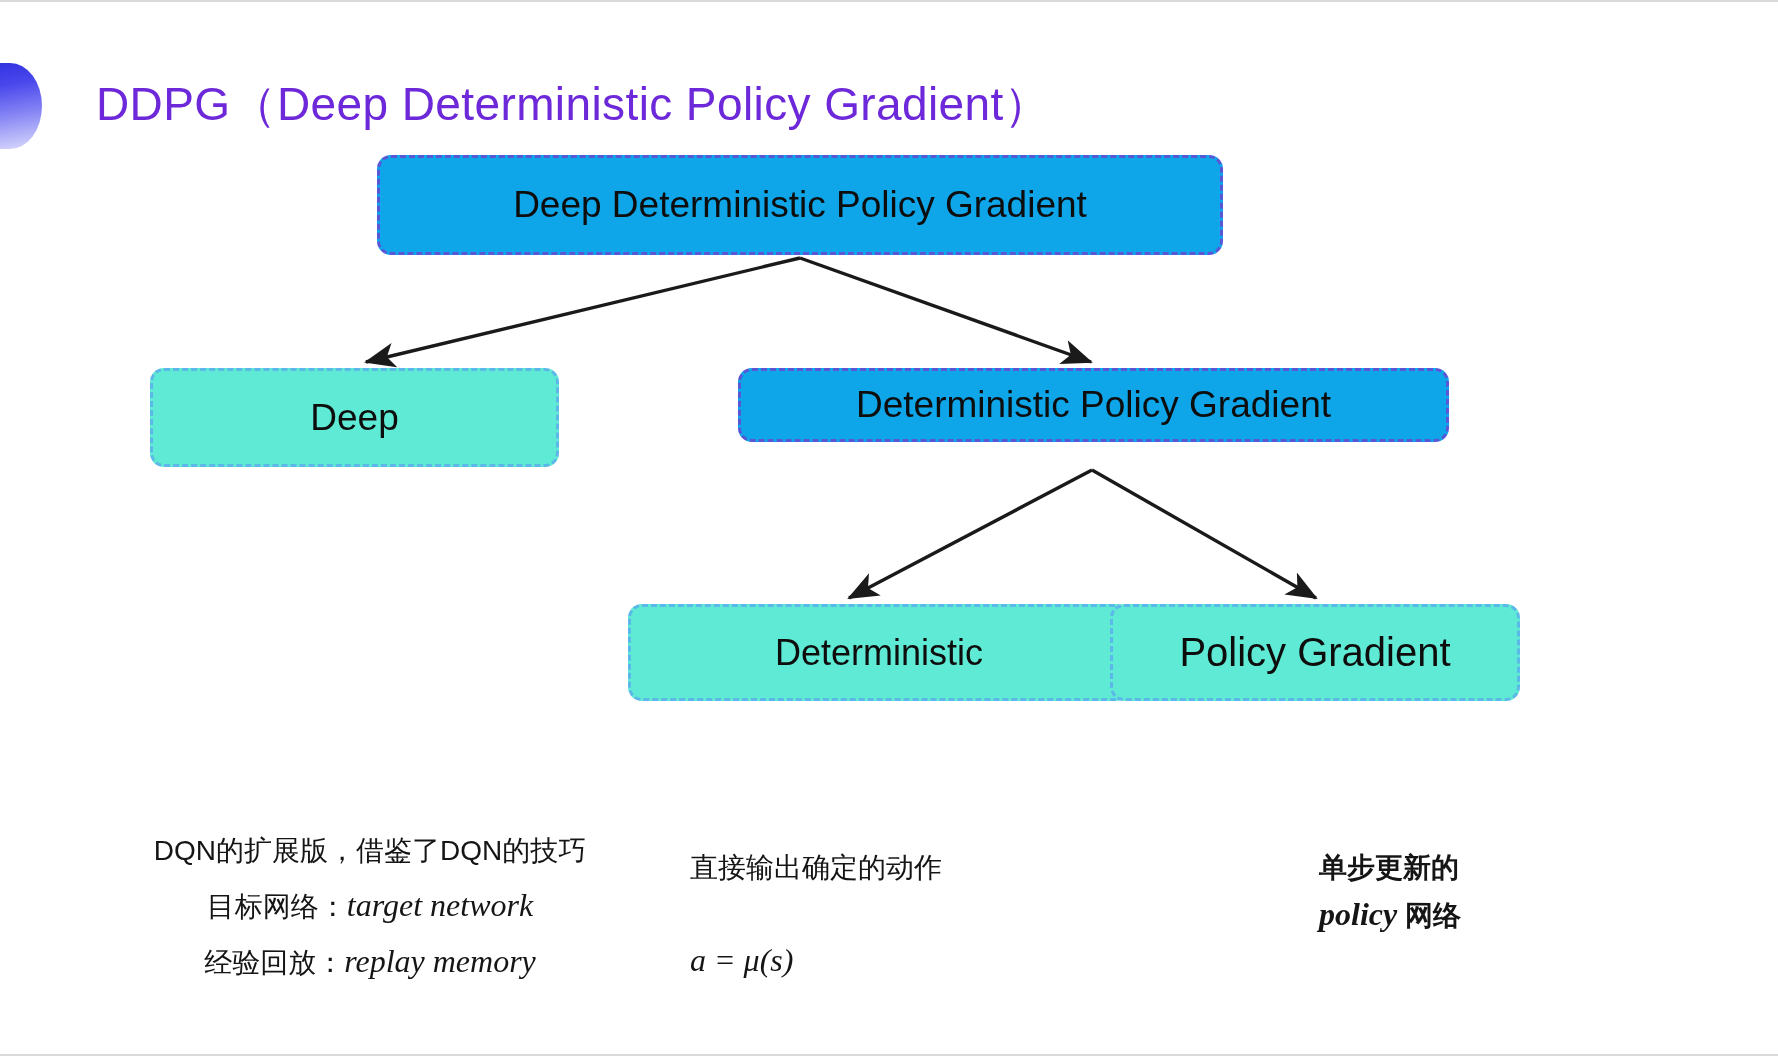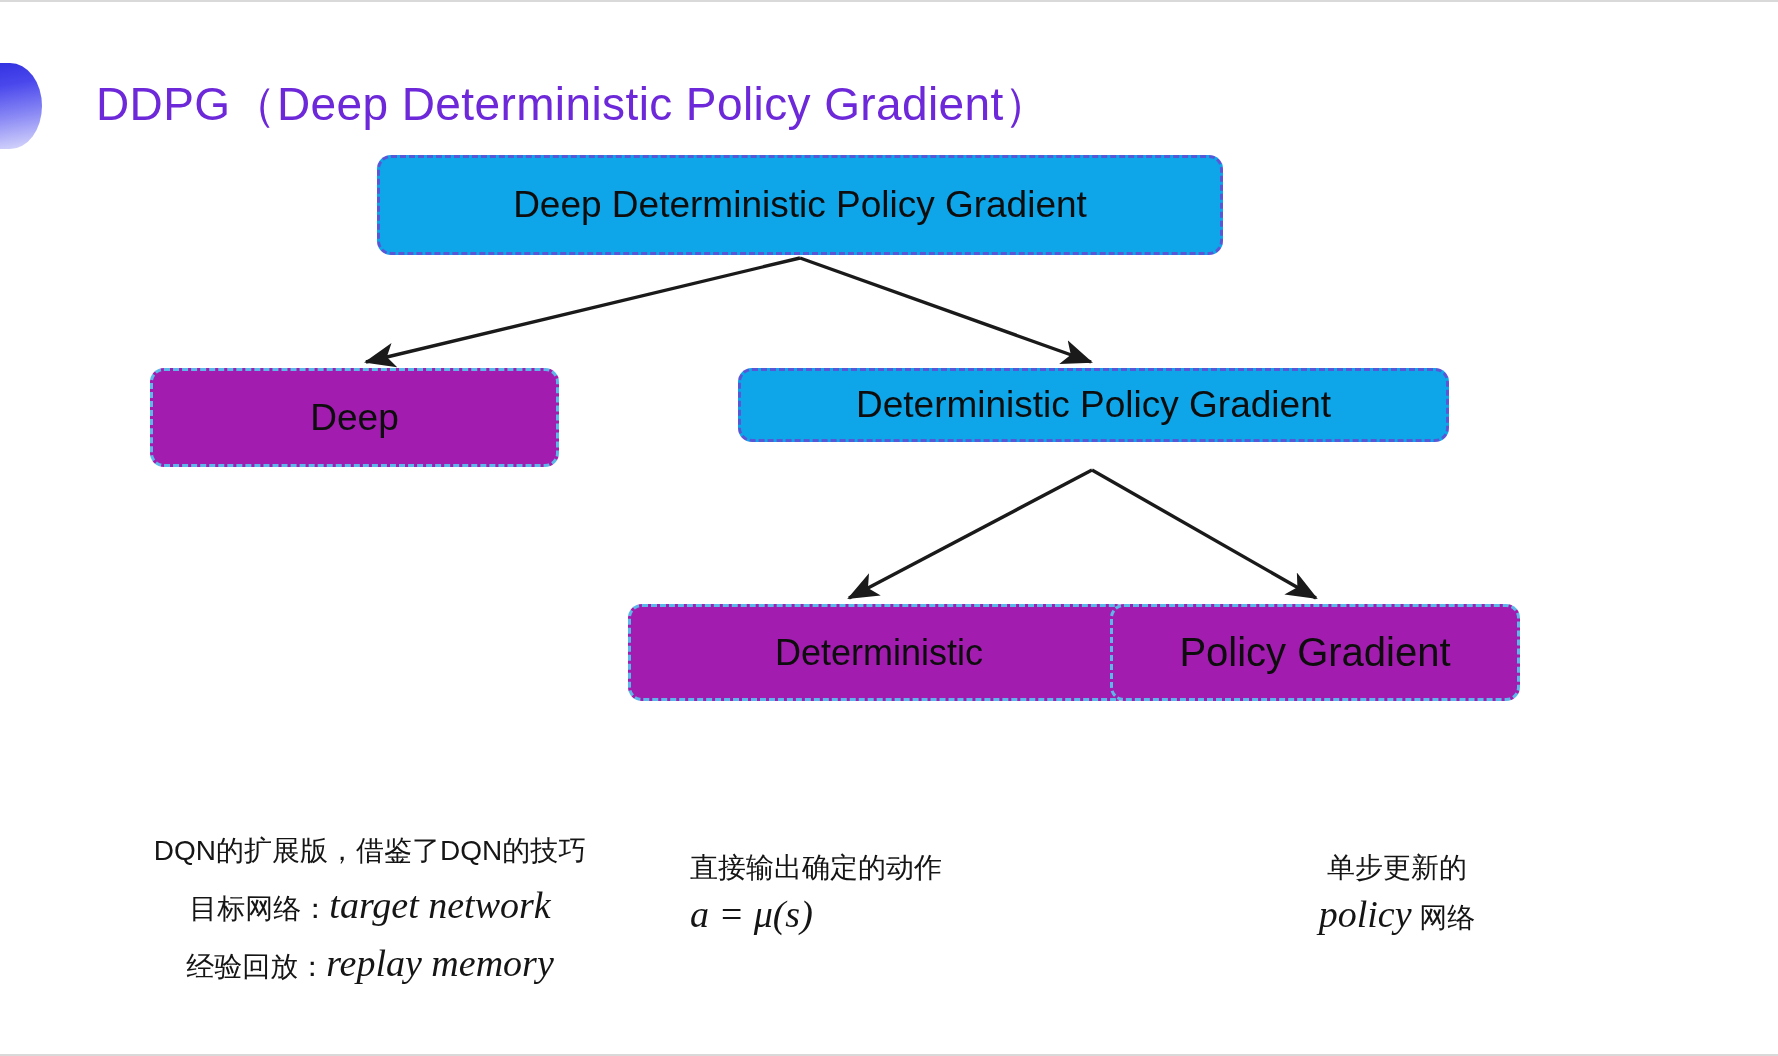--- a/index.html
+++ b/index.html
@@ -97,21 +97,21 @@
     display: block;
     padding: 0 14px;
     white-space: nowrap;
   }
 
   .node.purple {
     background: #0ea5e9;
     border: 3px dashed #5a57d6;
   }
   .node.cyan {
-    background: #a21caf;
+    background: #5eead4;
     border: 3px dashed #5cb8e8;
   }
 
   
   #node-root   { left: 377px; top: 155px;  width: 846px; height: 100px; font-size: 37px; }
   #node-deep   { left: 150px; top: 368px;  width: 409px; height: 99px;  font-size: 37px; }
   #node-dpg    { left: 738px; top: 368px;  width: 711px; height: 74px;  font-size: 37px; }
   #node-det    { left: 628px; top: 604px;  width: 502px; height: 97px;  font-size: 36px; }
   #node-pg     { left: 1110px; top: 604px; width: 410px; height: 97px;  font-size: 40px; }
 
@@ -121,30 +121,31 @@
     color: #151515;
     font-size: 28px;
     line-height: 54px;
     white-space: nowrap;
   }
   .caption .ln { display: block; }
   .caption.center { text-align: center; }
   .mono-italic {
     font-family: "Liberation Serif", serif;
     font-style: italic;
-    font-size: 38px;
+    font-size: 32px;
+    margin-top: 46px;
   }
 
   #caption-deep   { left: 120px;  top: 824px; width: 500px; text-align: center; }
   #caption-deep .ln.l1 { text-align: center; }
   #caption-deep .ln.l2,
   #caption-deep .ln.l3 { text-align: center; }
 
   #caption-det    { left: 690px;  top: 845px; width: 410px; text-align: left; line-height: 46px; }
-  #caption-pg     { left: 1237px; top: 845px; width: 320px; text-align: center; line-height: 46px; }
+  #caption-pg     { left: 1319px; top: 845px; width: 320px; text-align: left; line-height: 46px; font-weight: bold; }
 </style>
 </head>
 <body>
 
 <div id="slide">
 
   <div class="edge-rule top"></div>
   <div class="edge-rule bottom"></div>
 
   <div id="title-bar">

